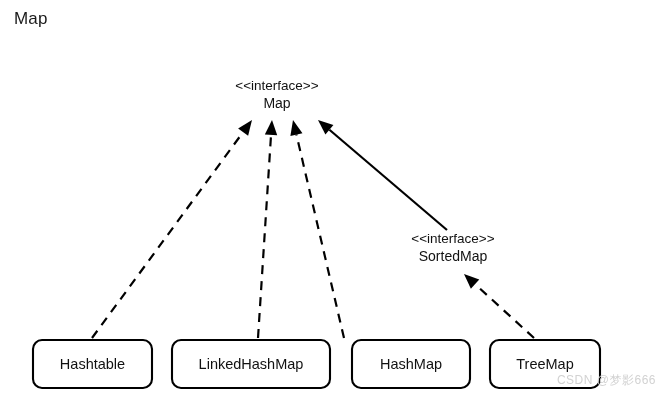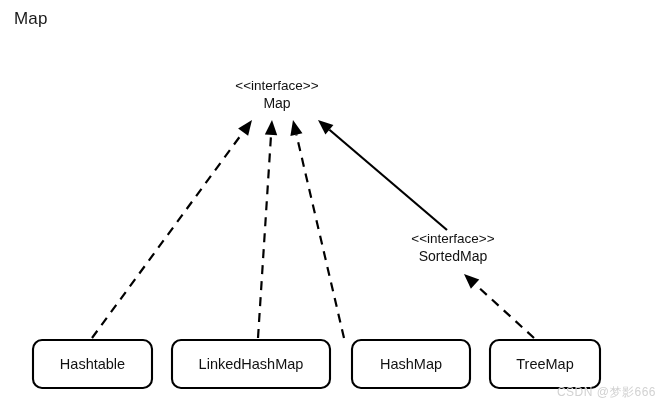--- a/index.html
+++ b/index.html
@@ -62,21 +62,21 @@
     fill: none;
     stroke-dasharray: 9 7;
   }
   .arrow-head {
     fill: #000000;
     stroke: none;
   }
   .watermark {
     position: absolute;
     right: 6px;
-    bottom: 5px;
+    bottom: 17px;
     font-family: "Liberation Sans", sans-serif;
     font-size: 12px;
     color: #d2d2d2;
     letter-spacing: 0.5px;
     white-space: nowrap;
     user-select: none;
   }
 </style>
 </head>
 <body>

